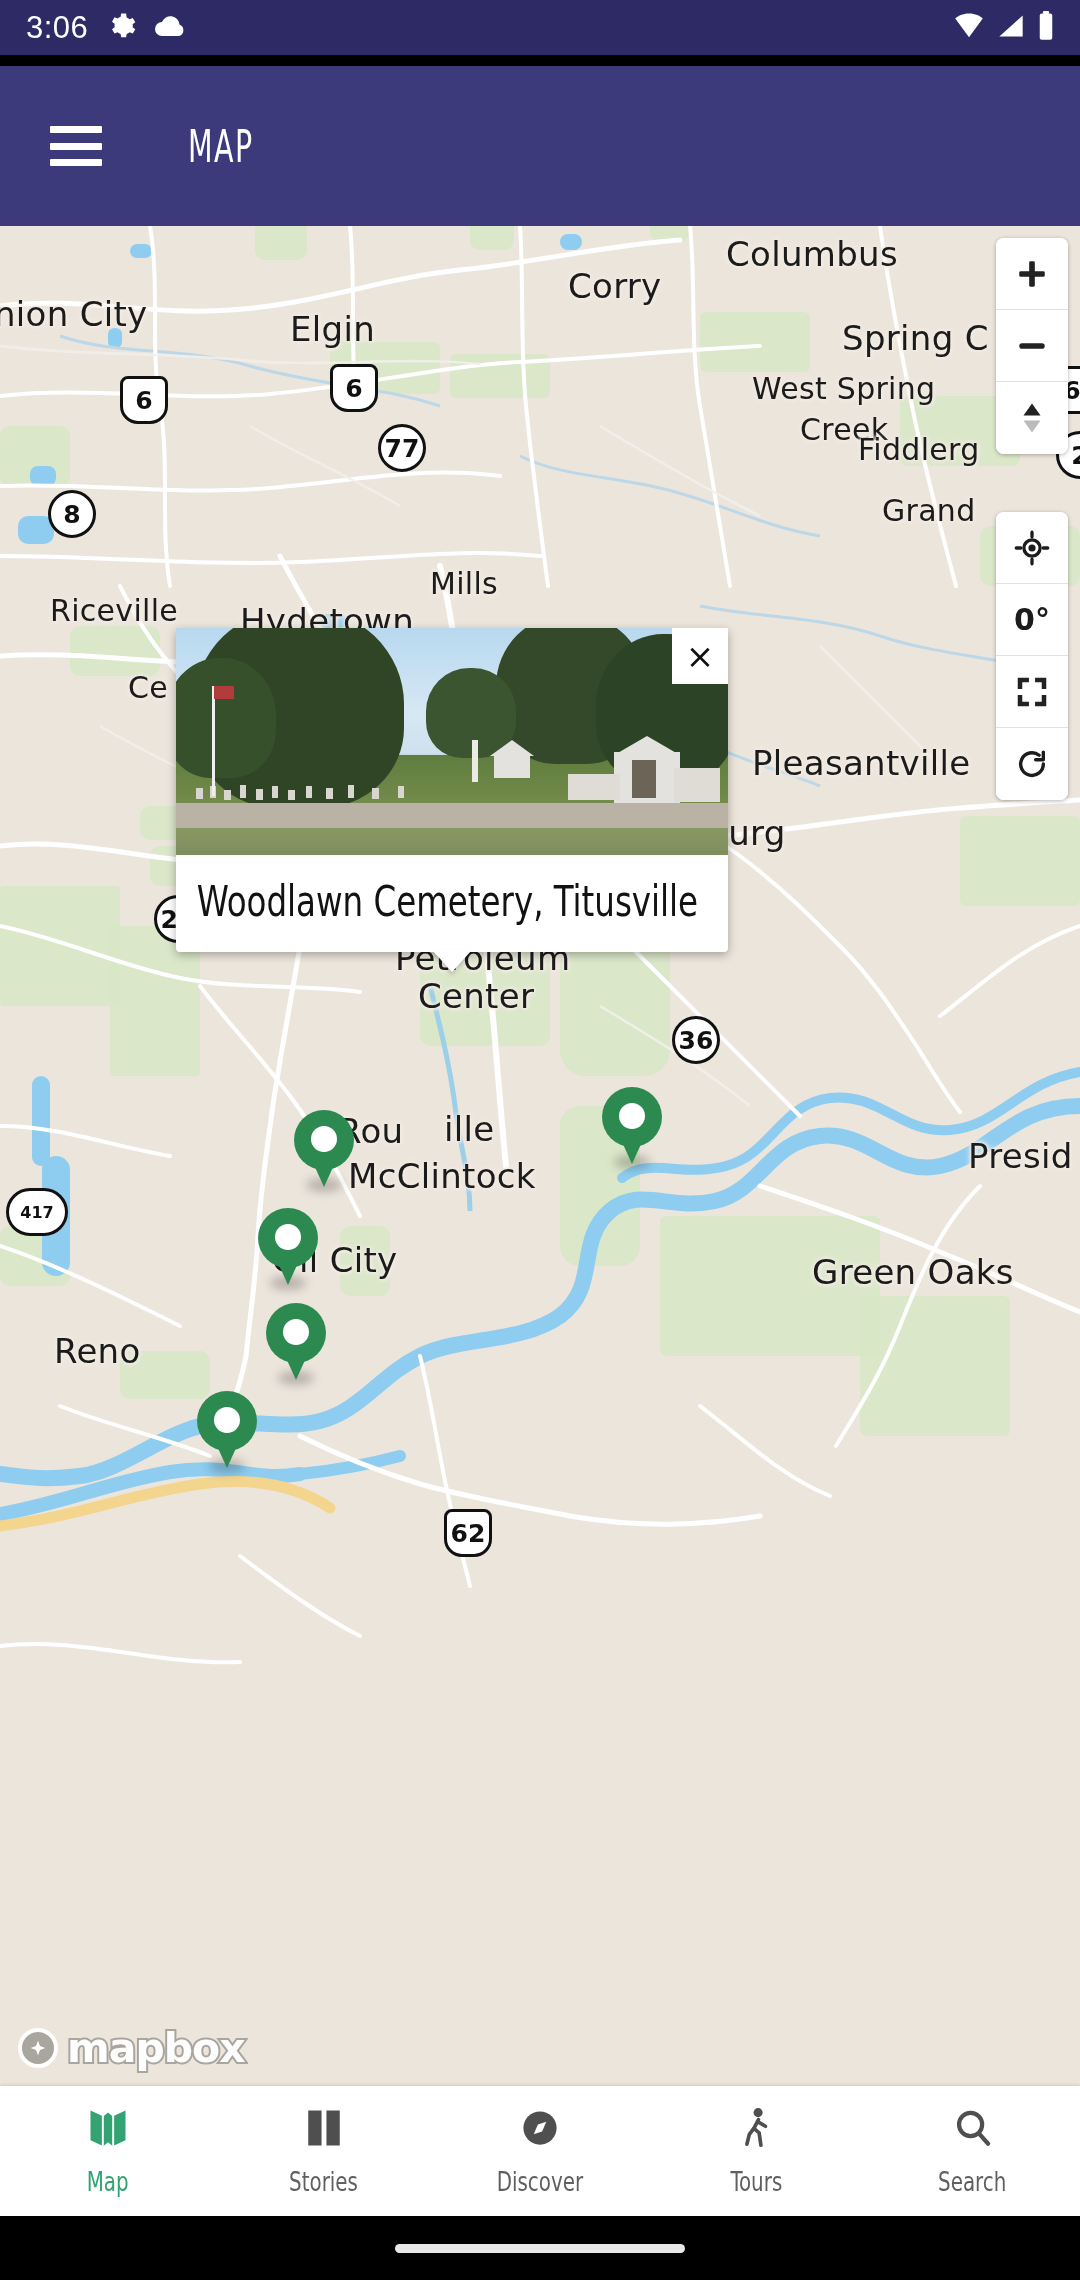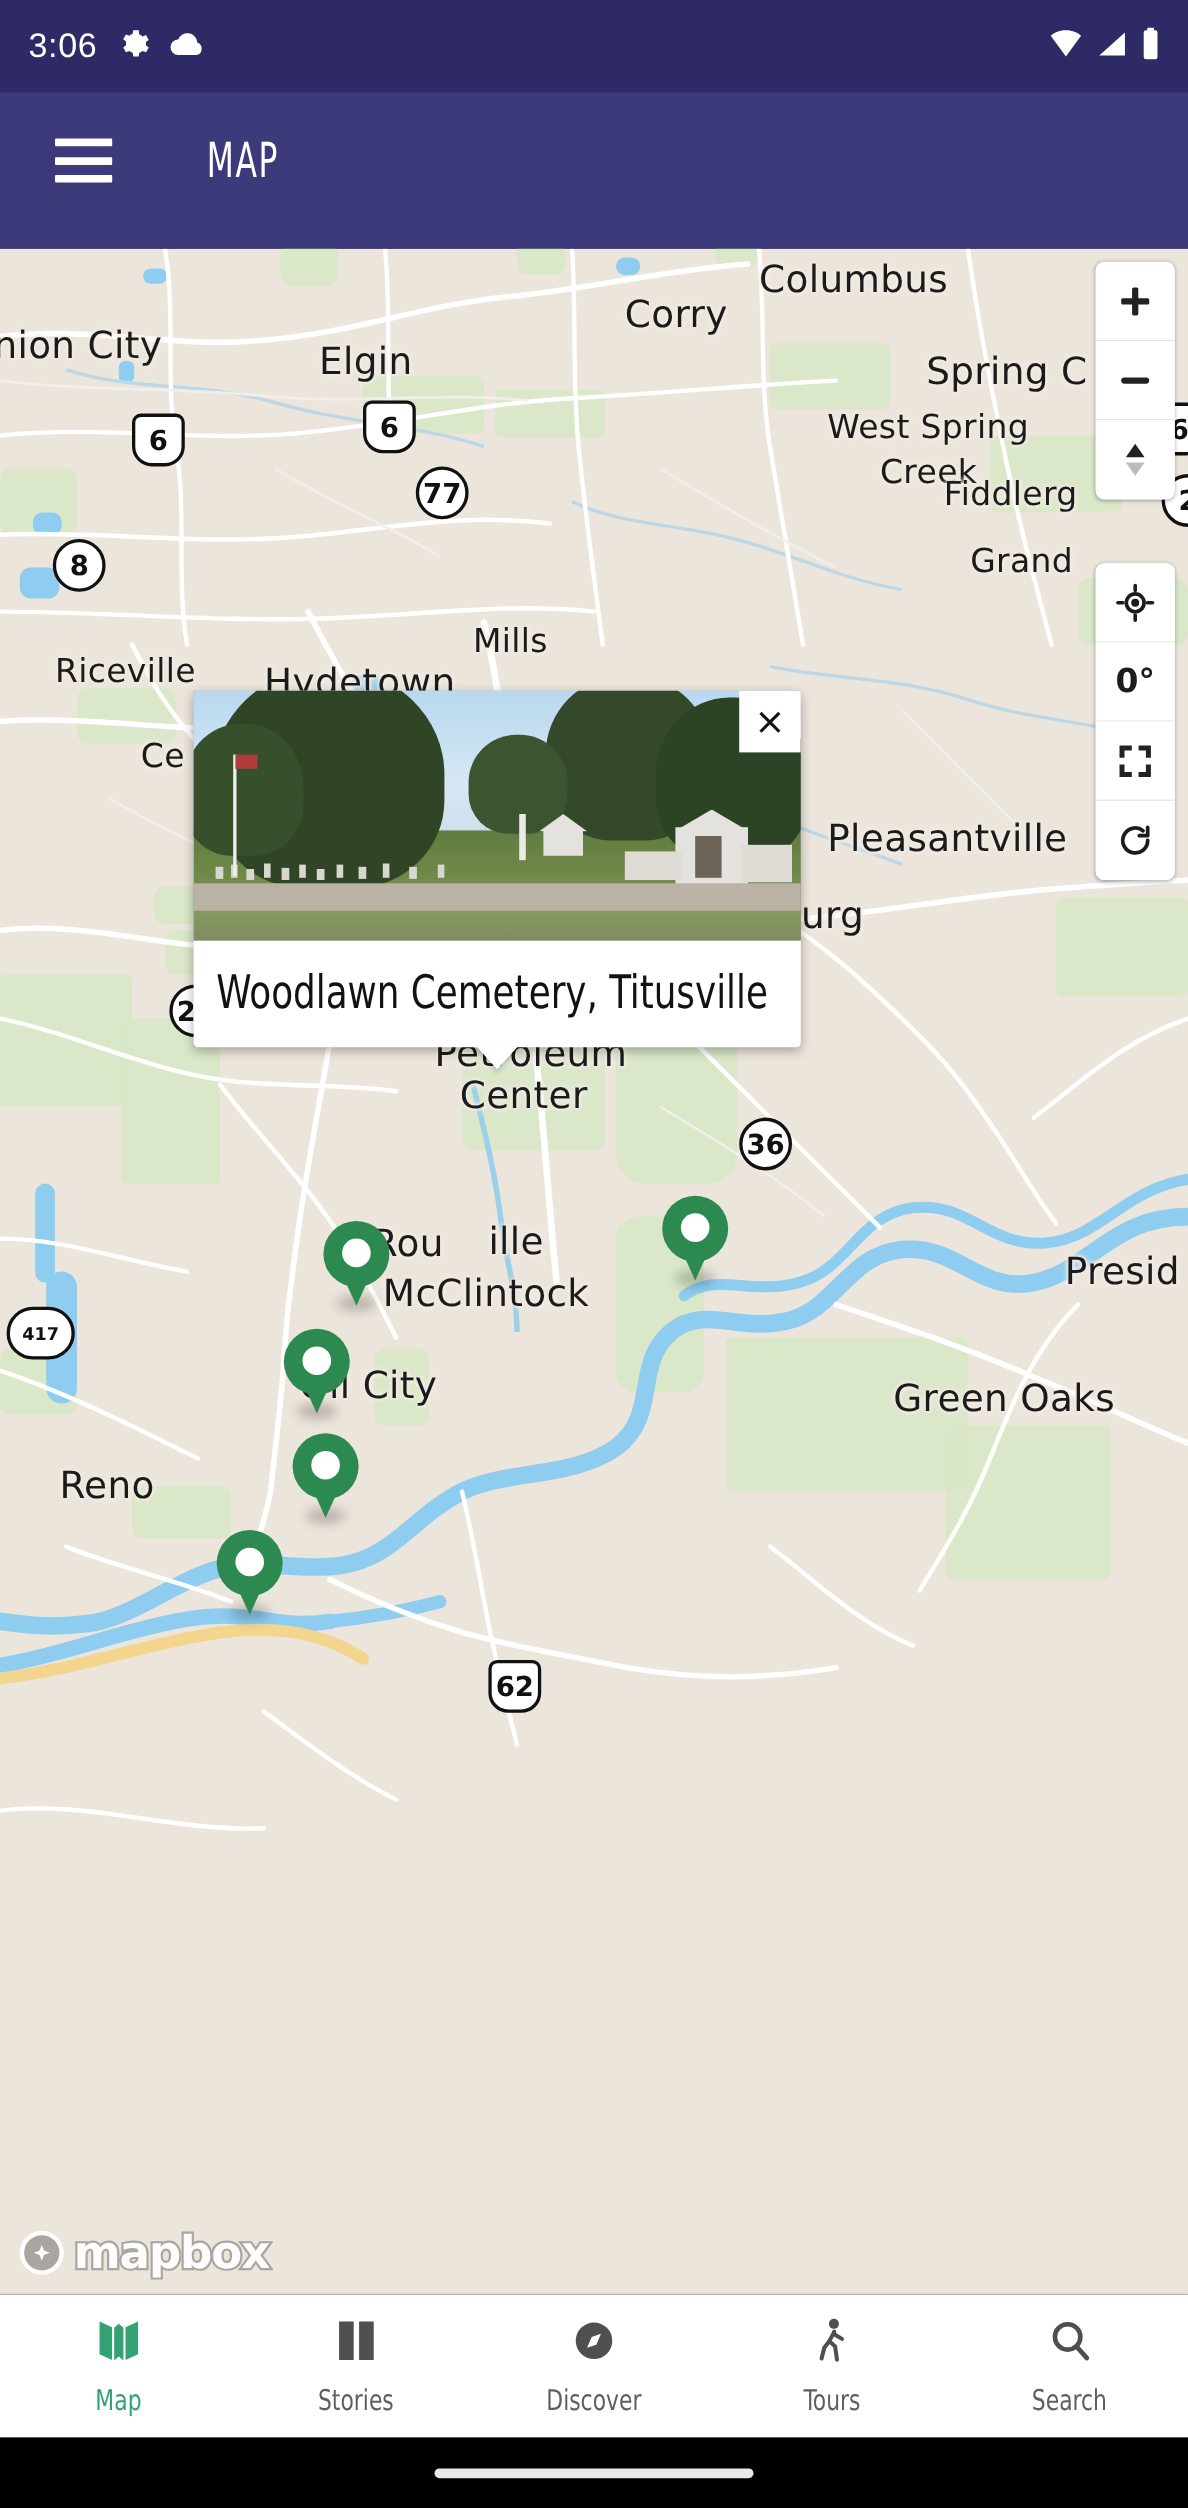--- a/index.html
+++ b/index.html
@@ -6,21 +6,21 @@
   html, body {
     width:1080px; height:2280px;
     background:#000;
     font-family:"Liberation Sans", sans-serif;
     overflow:hidden;
   }
   #screen { position:relative; width:1080px; height:2280px; overflow:hidden; }
 
   
   .statusbar{
-    position:absolute; top:0; left:0; width:1080px; height:84px;
+    position:absolute; top:0; left:0; width:1080px; height:55px;
     background:#2e2a66; display:flex; align-items:center;
     padding:0 26px; z-index:40;
   }
   .sb-time{ color:#fff; font-size:31px; letter-spacing:.5px; }
   .sb-left{ display:flex; align-items:center; gap:18px; }
   .sb-right{ margin-left:auto; display:flex; align-items:center; gap:13px; }
   .ic{ display:block; }
 
   
   .appbar{
@@ -330,21 +330,21 @@
           <div class="shield" style="left: 262px; top: 646px;">27</div>
           <div class="shield" style="left: 154px; top: 669px;">27</div>
           <div class="shield" style="left: 632px; top: 584px;">27</div>
           <div class="shield" style="left: 596px; top: 648px;">27</div>
           <div class="shield" style="left: 672px; top: 790px;">36</div>
           <div class="shield wide" style="left: 6px; top: 962px;">417</div>
           <div class="shield us" style="left: 444px; top: 1283px;">62</div>
         </div>
 
       <div id="labels">
-          <div class="mlabel big" style="left: 690px; top: 8px;">Columbus</div>
+          <div class="mlabel big" style="left: 690px; top: 8px; padding-left: 36px;">Columbus</div>
           <div class="mlabel big" style="left: 568px; top: 40px;">Corry</div>
           <div class="mlabel big" style="left: 290px; top: 83px;">Elgin</div>
           <div class="mlabel big" style="left: -6px; top: 68px;">nion City</div>
           <div class="mlabel big" style="left: 842px; top: 92px;">Spring C</div>
           <div class="mlabel" style="left: 752px; top: 145px;">West Spring</div>
           <div class="mlabel" style="left: 800px; top: 186px;">Creek</div>
           <div class="mlabel" style="left: 50px; top: 367px;">Riceville</div>
           <div class="mlabel" style="left: 128px; top: 444px;">Ce</div>
           <div class="mlabel" style="left: 858px; top: 206px;">Fiddlerg</div>
           <div class="mlabel" style="left: 882px; top: 251px; margin-top: 16px;">Grand</div>

